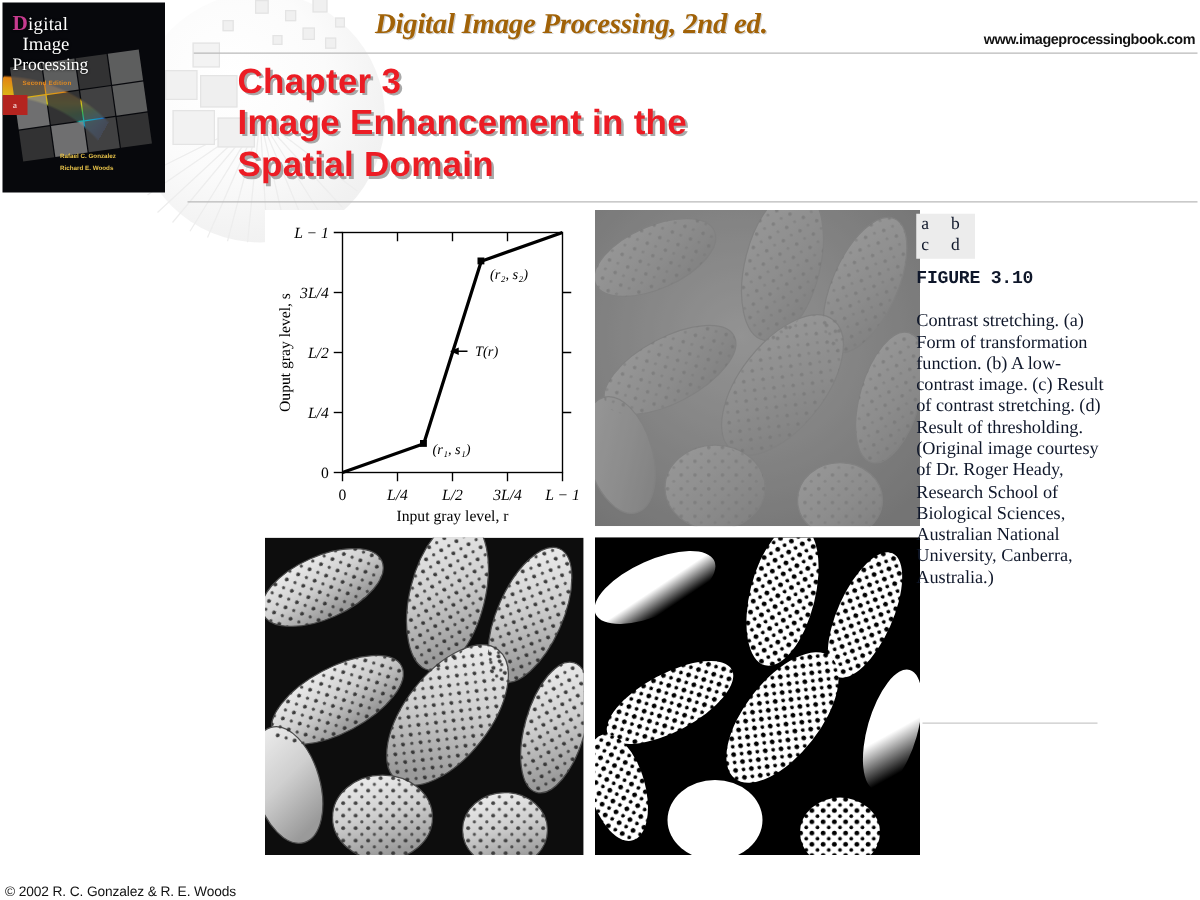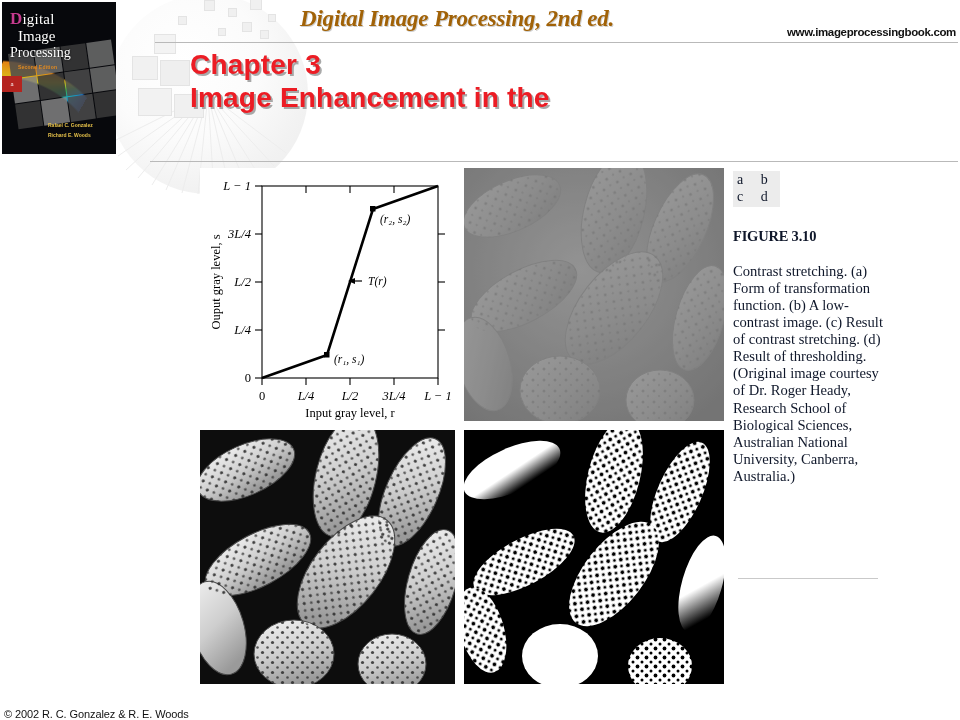--- a/index.html
+++ b/index.html
@@ -13,21 +13,21 @@
   #watermark{ position:absolute; left:108px; top:-6px; width:216px; height:216px;
       pointer-events:none; }
   #watermark .sphere{
     position:absolute; left:0; top:0; width:200px; height:200px; border-radius:50%;
     background:radial-gradient(circle at 38% 34%, #ffffff 0%, #fbfbfb 42%, #f2f2f2 70%, #ebebeb 100%);
   }
   #watermark .rays{ position:absolute; left:0; top:0; width:200px; height:200px; }
   #watermark .sq{ position:absolute; background:#f0f0f0; border:1px solid #e4e4e4; }
 
   
-  #book{ position:absolute; left:2px; top:2px; width:114px; height:152px;
+  #book{ position:absolute; left:2px; top:2px; width:130px; height:152px;
         background:#07080c; overflow:hidden; }
   #book .arc1,#book .arc2{ position:absolute; border-radius:50%; }
   #book .arc1{ left:-2px; top:-16px; width:190px; height:196px;
      background:conic-gradient(from 210deg, #1b3f9c 0deg, #1f6fd0 18deg, #18b2c8 34deg,
        #3fbf55 48deg, #e4d11a 62deg, #f08a16 74deg, #e0211d 86deg, transparent 96deg);
      -webkit-mask:radial-gradient(circle at 0% 100%, transparent 104px, #000 106px, #000 120px, transparent 122px);
              mask:radial-gradient(circle at 0% 100%, transparent 104px, #000 106px, #000 120px, transparent 122px);
      opacity:.95;}
   #book .photos{ position:absolute; left:6px; top:52px; width:104px; height:76px;
      display:grid; grid-template-columns:repeat(4,1fr); grid-template-rows:repeat(3,1fr); gap:1px;
@@ -59,37 +59,37 @@
   .rule{ position:absolute; left:155px; right:2px; height:1px; background:#b9b9b9; }
   #rule-top{ top:42px; }
   #rule-bot{ top:161px; left:150px; }
 
   
   #chapter{ position:absolute; left:190px; top:48px; width:600px; text-align:left;
      color:#ec1c24; font-weight:bold; font-size:28px; line-height:1.19;
      text-shadow:2px 2px 0 rgba(140,140,140,.75); letter-spacing:.2px;}
 
   
-  #figure{ position:absolute; left:200px; top:168px; width:524px; height:516px; }
+  #figure{ position:absolute; left:212px; top:168px; width:524px; height:516px; }
   .panel{ position:absolute; overflow:hidden; }
   #panel-a{ left:0; top:0; width:255px; height:253px; background:#fff; }
   #panel-b{ left:264px; top:0; width:260px; height:253px; }
   #panel-c{ left:0;   top:262px; width:255px; height:254px; }
   #panel-d{ left:264px; top:262px; width:260px; height:254px; background:#000; }
 
   
   .pollen{ width:100%; height:100%; position:relative; }
 
   
   #caption{ position:absolute; left:733px; top:171px; width:160px;
      font-family:"Liberation Serif", serif; color:#0f172a; }
   #key{ display:inline-block; background:#ececec; padding:1px 5px 2px 4px;
      font-family:"Liberation Serif", serif; font-size:14px; line-height:1.18; }
   #key div{ letter-spacing:7px; }
-  #fig-label{ margin-top:21px; font-family:Liberation Serif, serif;
+  #fig-label{ margin-top:8px; font-family:Liberation Mono, monospace;
      font-weight:bold; font-size:14.5px; letter-spacing:-.2px; }
   #fig-text{ font-size:14.6px; line-height:1.17; margin-top:18px; }
   #cap-rule{ position:absolute; left:738px; top:578px; width:140px; height:1px; background:#c9c9c9; }
 
   
   #copy{ position:absolute; left:4px; bottom:0; font-size:11px; color:#111;
      letter-spacing:-.1px; }
 
   
   .axtxt{ font-family:"Liberation Serif", serif; font-style:italic; font-size:12.5px; fill:#000; }
@@ -164,20 +164,21 @@
 </div>
 
 <div id="hdr-title">Digital Image Processing, 2nd ed.</div>
 <div id="hdr-site">www.imageprocessingbook.com</div>
 <div class="rule" id="rule-top"></div>
 <div class="rule" id="rule-bot"></div>
 
 <div id="chapter">
   <div>Chapter 3</div>
   <div>Image Enhancement in the</div>
+  <div>Spatial Domain</div>
 </div>
 
 <div id="figure">
 
   <div class="panel" id="panel-a">
     <svg id="chart-svg" width="255" height="253" viewBox="0 0 255 253">
 
       <rect x="62" y="18" width="176" height="192" fill="#fff" stroke="#000" stroke-width="1.1"></rect>
 
       <g stroke="#000" stroke-width="1.1">

